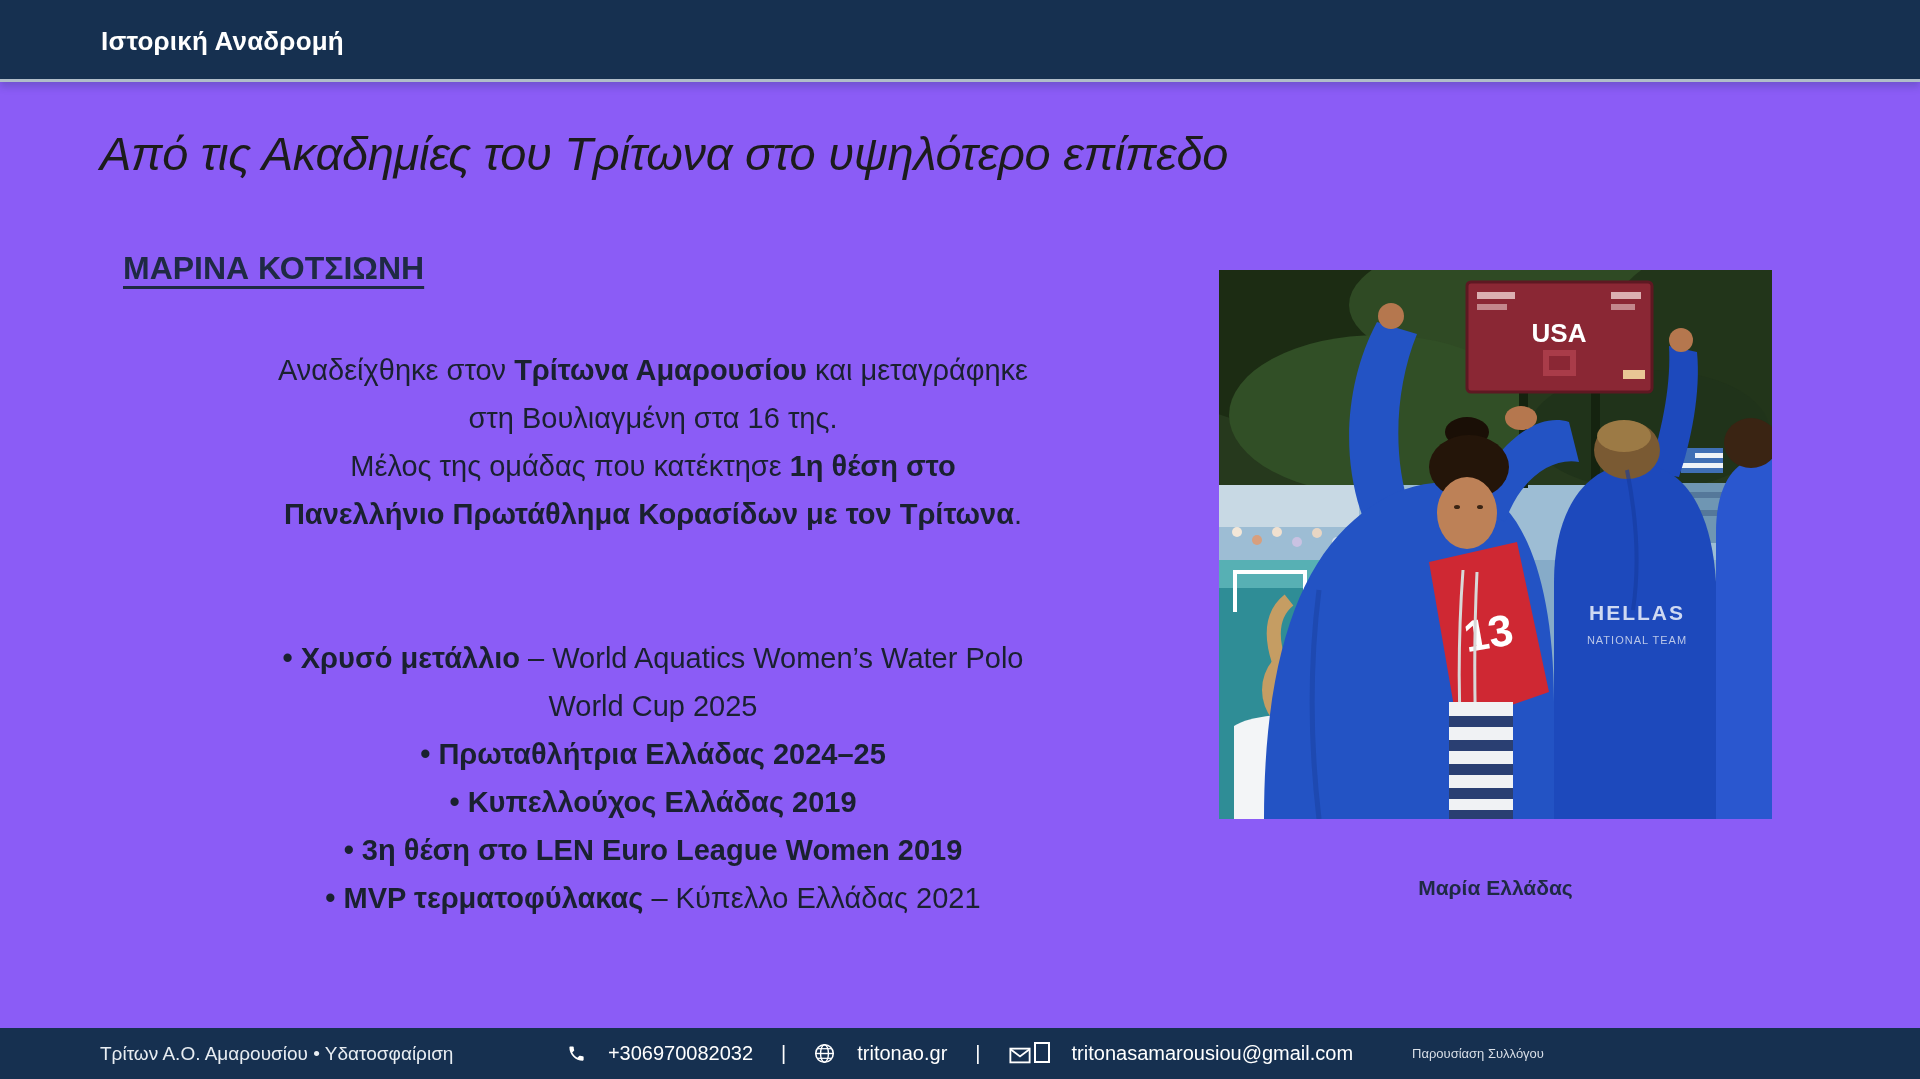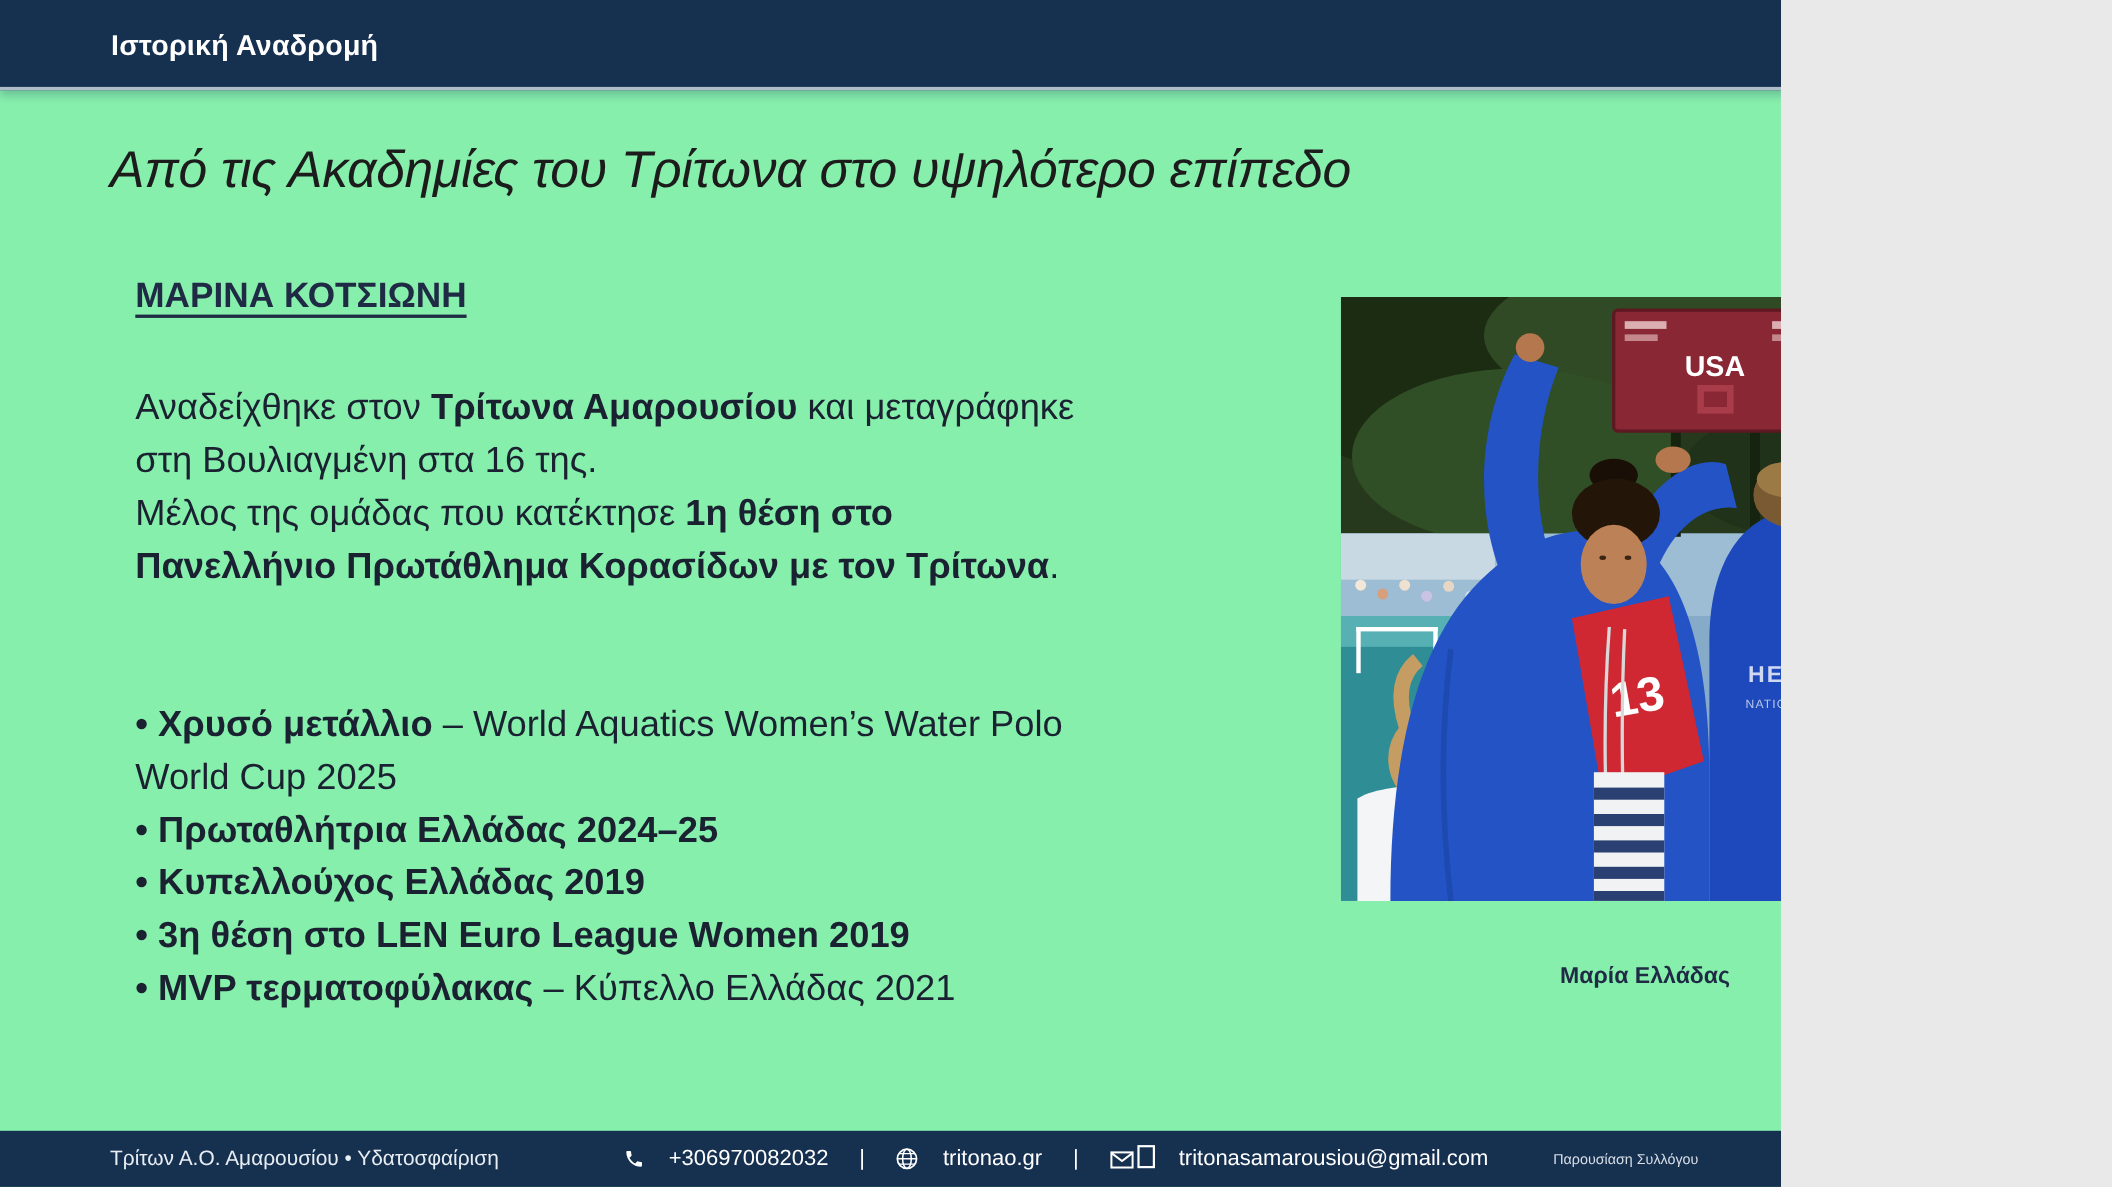--- a/index.html
+++ b/index.html
@@ -1,17 +1,17 @@
 <!DOCTYPE html>
 <html style="--bar-navy: #163050; --bar-divider: #B0BDC9; --accent-navy: #1F2A44; --body-text: #1A2130; --title-text: #1C1C1C; --footer-text: #E8EDF2; --robe-blue: #2353C4; --towel-red: #CF2833;"><head>
 <meta charset="utf-8">
 <style>
   html,body{margin:0;padding:0;background:#e9e9e9;}
   .slide{
-    position:relative;width:1619px;height:1079px;background:#86efac;overflow:hidden;
+    position:relative;width:1920px;height:1079px;background:#8b5cf6;overflow:hidden;
     font-family:"Liberation Sans", sans-serif;
   }
   
   .topbar{
     position:absolute;top:0;left:0;width:1920px;height:79px;
     background:var(--bar-navy,#163050);
     border-bottom:3px solid var(--bar-divider,#B0BDC9);
     box-shadow:0 5px 7px rgba(22,48,80,.22);
   }
   .topbar-title{
@@ -23,21 +23,21 @@
     font-size:47px;font-weight:400;line-height:56px;color:var(--title-text,#1C1C1C);letter-spacing:-.3px;font-style:italic;
   }
   
   .athlete-heading{
     position:absolute;left:123px;top:244px;height:48px;line-height:48px;
     font-size:32px;font-weight:bold;color:var(--accent-navy,#1F2A44);
     text-decoration:underline;text-decoration-thickness:3px;text-underline-offset:7px;
   }
   .bodylines{
     position:absolute;left:123px;top:346px;width:1060px;
-    font-size:33px;color:var(--body-text,#1A2130);
+    font-size:29px;color:var(--body-text,#1A2130);text-align:center;
   }
   .tline{height:48px;line-height:48px;white-space:nowrap;}
   .tline .b{font-weight:bold;}
   
   .photo{
     position:absolute;left:1219px;top:270px;width:553px;height:549px;margin:0;
     overflow:hidden;background:#86abc8;
   }
   .photo svg{display:block;}
   .photo-caption{

